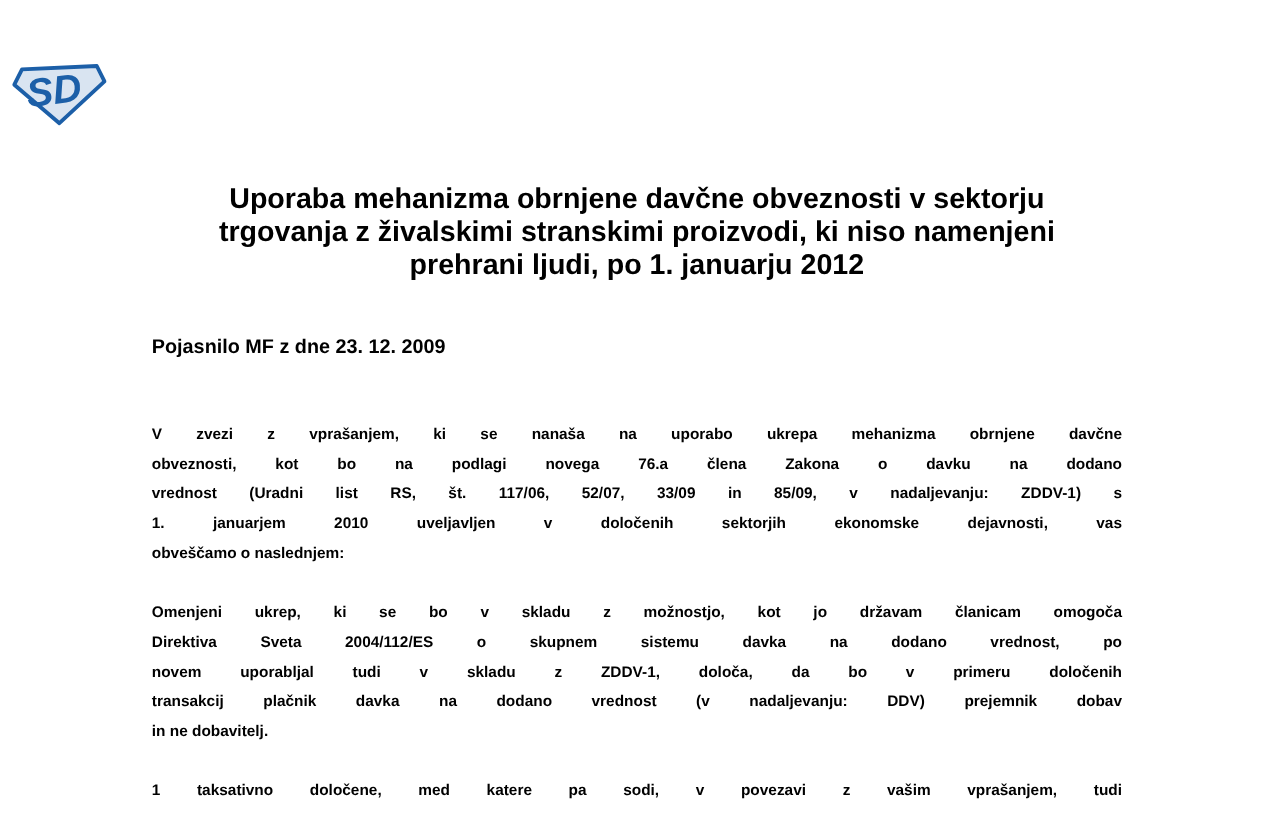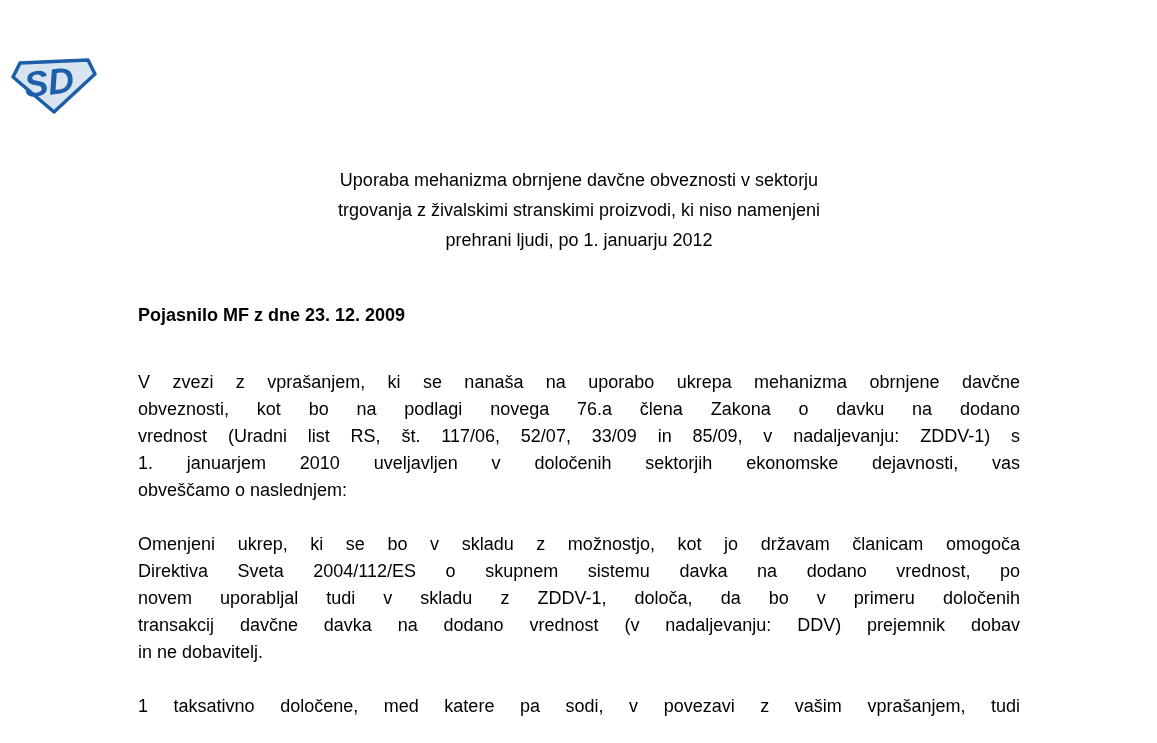--- a/index.html
+++ b/index.html
@@ -24,35 +24,36 @@
     height: 64px;
   }
   .content {
     position: absolute;
     left: 138px;
     top: 0;
     width: 882px;
   }
   .title {
     margin-top: 165px;
-    font-size: 18px;
-    font-weight: normal;
+    font-size: 26px;
+    font-weight: bold;
     line-height: 30px;
     text-align: center;
   }
   .subtitle {
     margin-top: 47px;
     font-size: 18px;
     font-weight: bold;
     line-height: 27px;
     text-align: left;
   }
   .body-text {
-    margin-top: 40px;
-    font-size: 18px;
+    margin-top: 52px;
+    font-size: 14px;
+    font-weight: bold;
   }
   .paragraph { margin-top: 27px; }
   .paragraph:first-child { margin-top: 0; }
   .line { line-height: 27px; white-space: normal; }
   .jline { text-align: justify; text-align-last: justify; }
   .lline { text-align: left; }
 </style>
 </head>
 <body>
 
@@ -77,21 +78,21 @@
           <div class="line jline">V zvezi z vprašanjem, ki se nanaša na uporabo ukrepa mehanizma obrnjene davčne</div>
           <div class="line jline">obveznosti, kot bo na podlagi novega 76.a člena Zakona o davku na dodano</div>
           <div class="line jline">vrednost (Uradni list RS, št. 117/06, 52/07, 33/09 in 85/09, v nadaljevanju: ZDDV-1) s</div>
           <div class="line jline">1. januarjem 2010 uveljavljen v določenih sektorjih ekonomske dejavnosti, vas</div>
           <div class="line lline">obveščamo o naslednjem:</div>
         </div>
         <div class="paragraph">
           <div class="line jline">Omenjeni ukrep, ki se bo v skladu z možnostjo, kot jo državam članicam omogoča</div>
           <div class="line jline">Direktiva Sveta 2004/112/ES o skupnem sistemu davka na dodano vrednost, po</div>
           <div class="line jline">novem uporabljal tudi v skladu z ZDDV-1, določa, da bo v primeru določenih</div>
-          <div class="line jline">transakcij davčne davka na dodano vrednost (v nadaljevanju: DDV) prejemnik dobav</div>
+          <div class="line jline">transakcij plačnik davka na dodano vrednost (v nadaljevanju: DDV) prejemnik dobav</div>
           <div class="line lline">in ne dobavitelj.</div>
         </div>
         <div class="paragraph">
           <div class="line jline">1 taksativno določene, med katere pa sodi, v povezavi z vašim vprašanjem, tudi</div>
         </div>
       </div>
   </div>
 
 </div>
 

